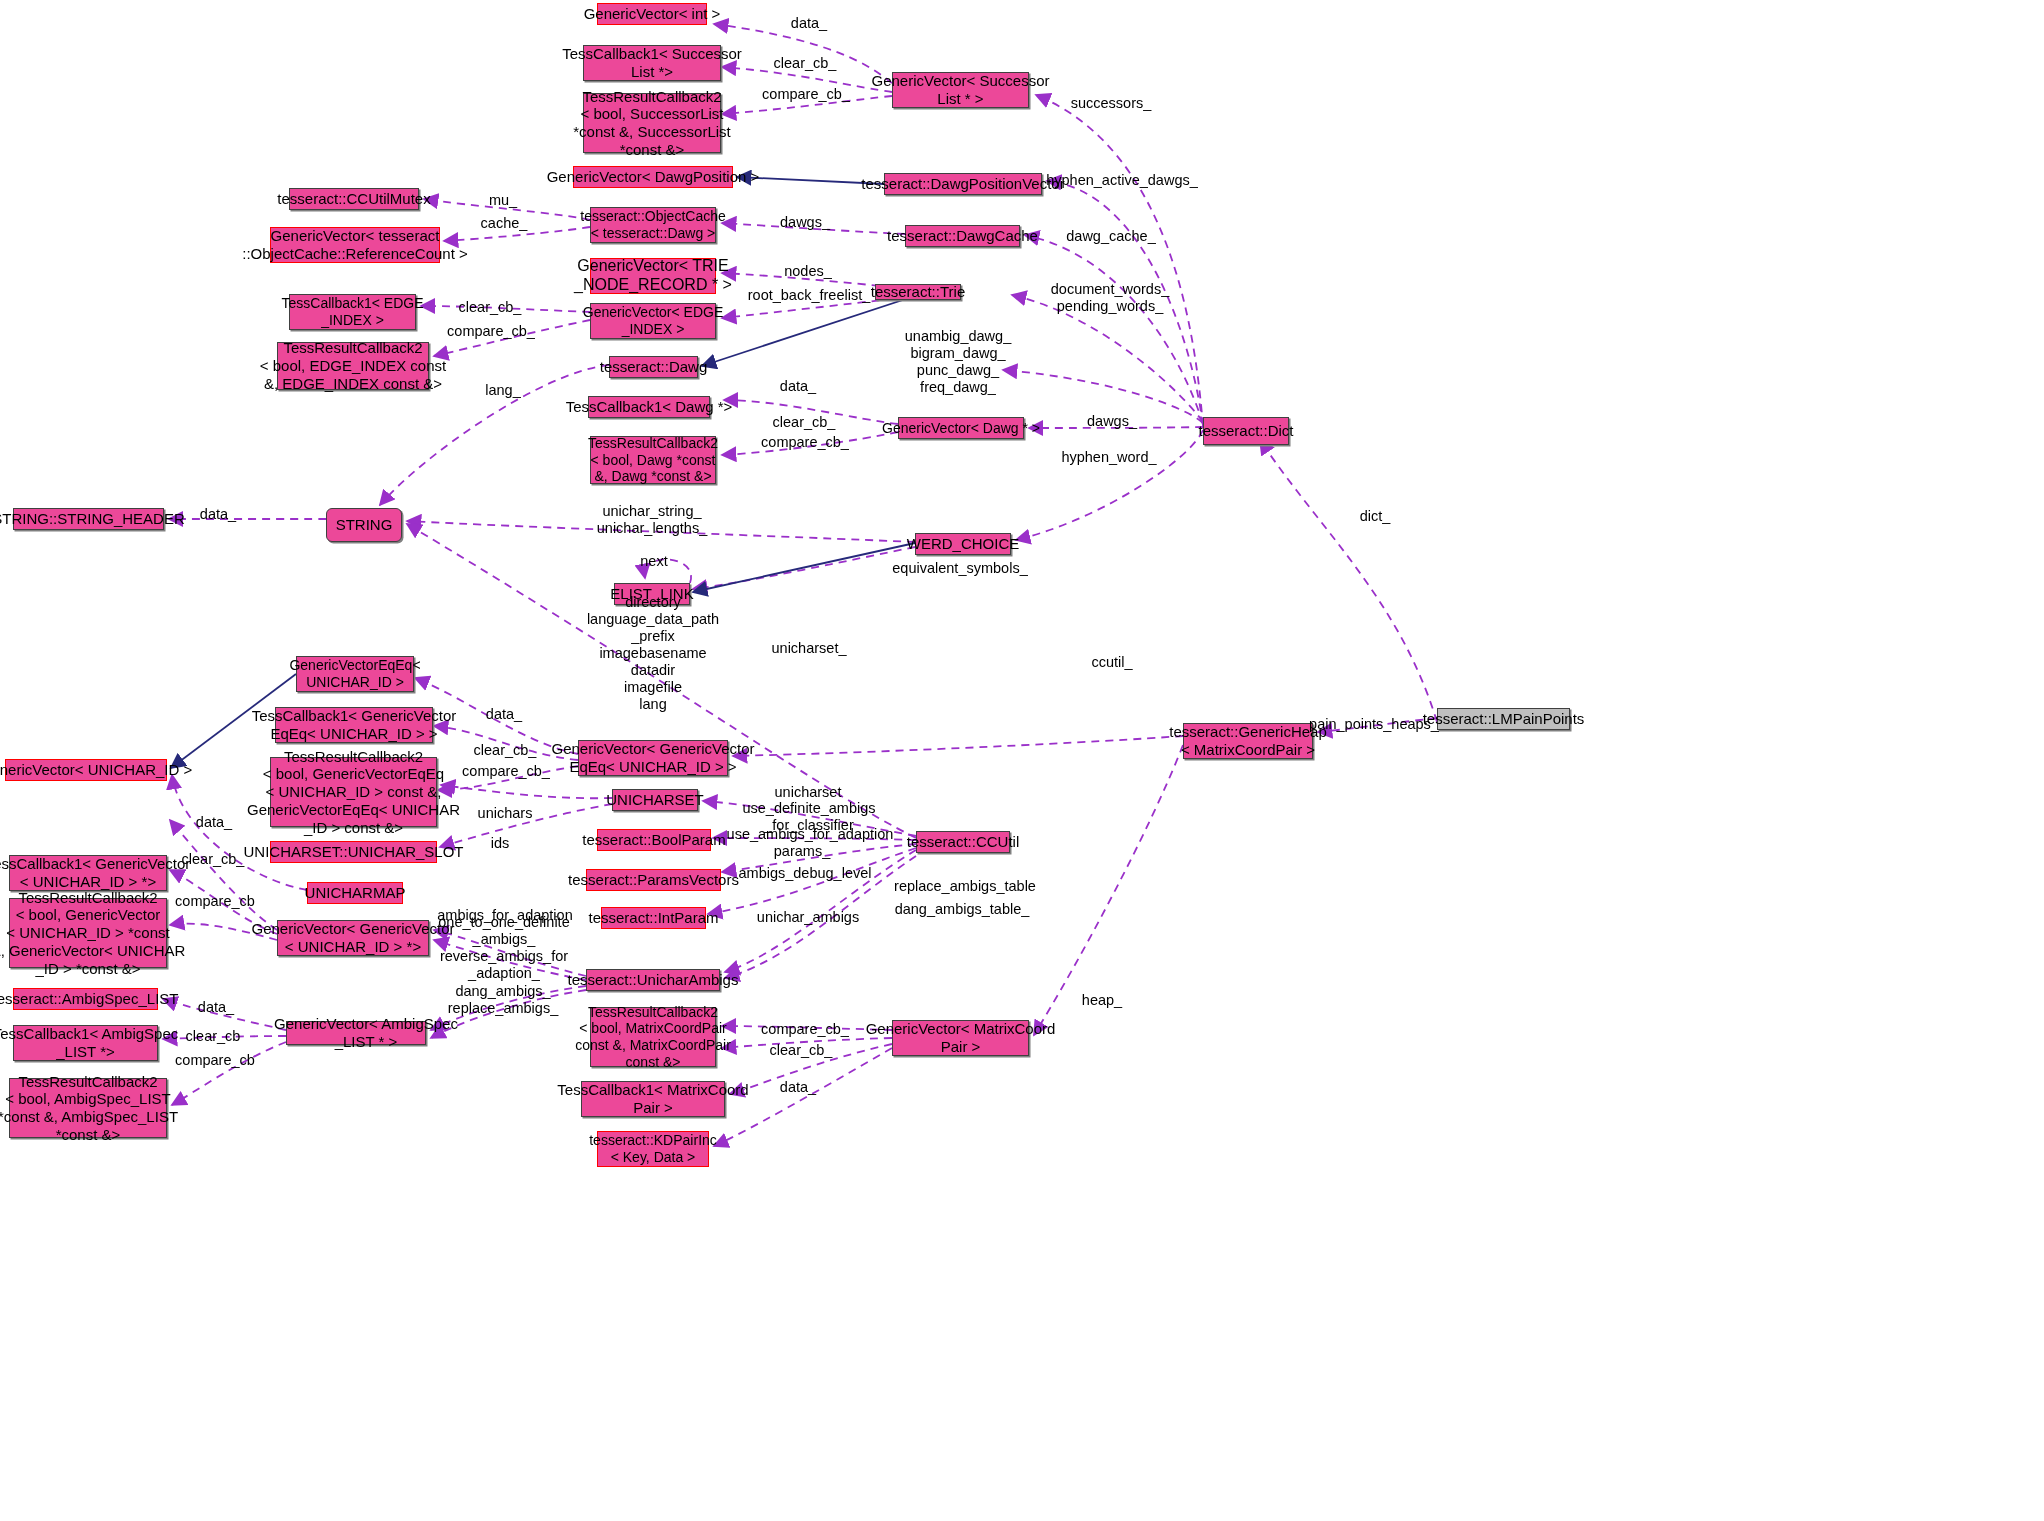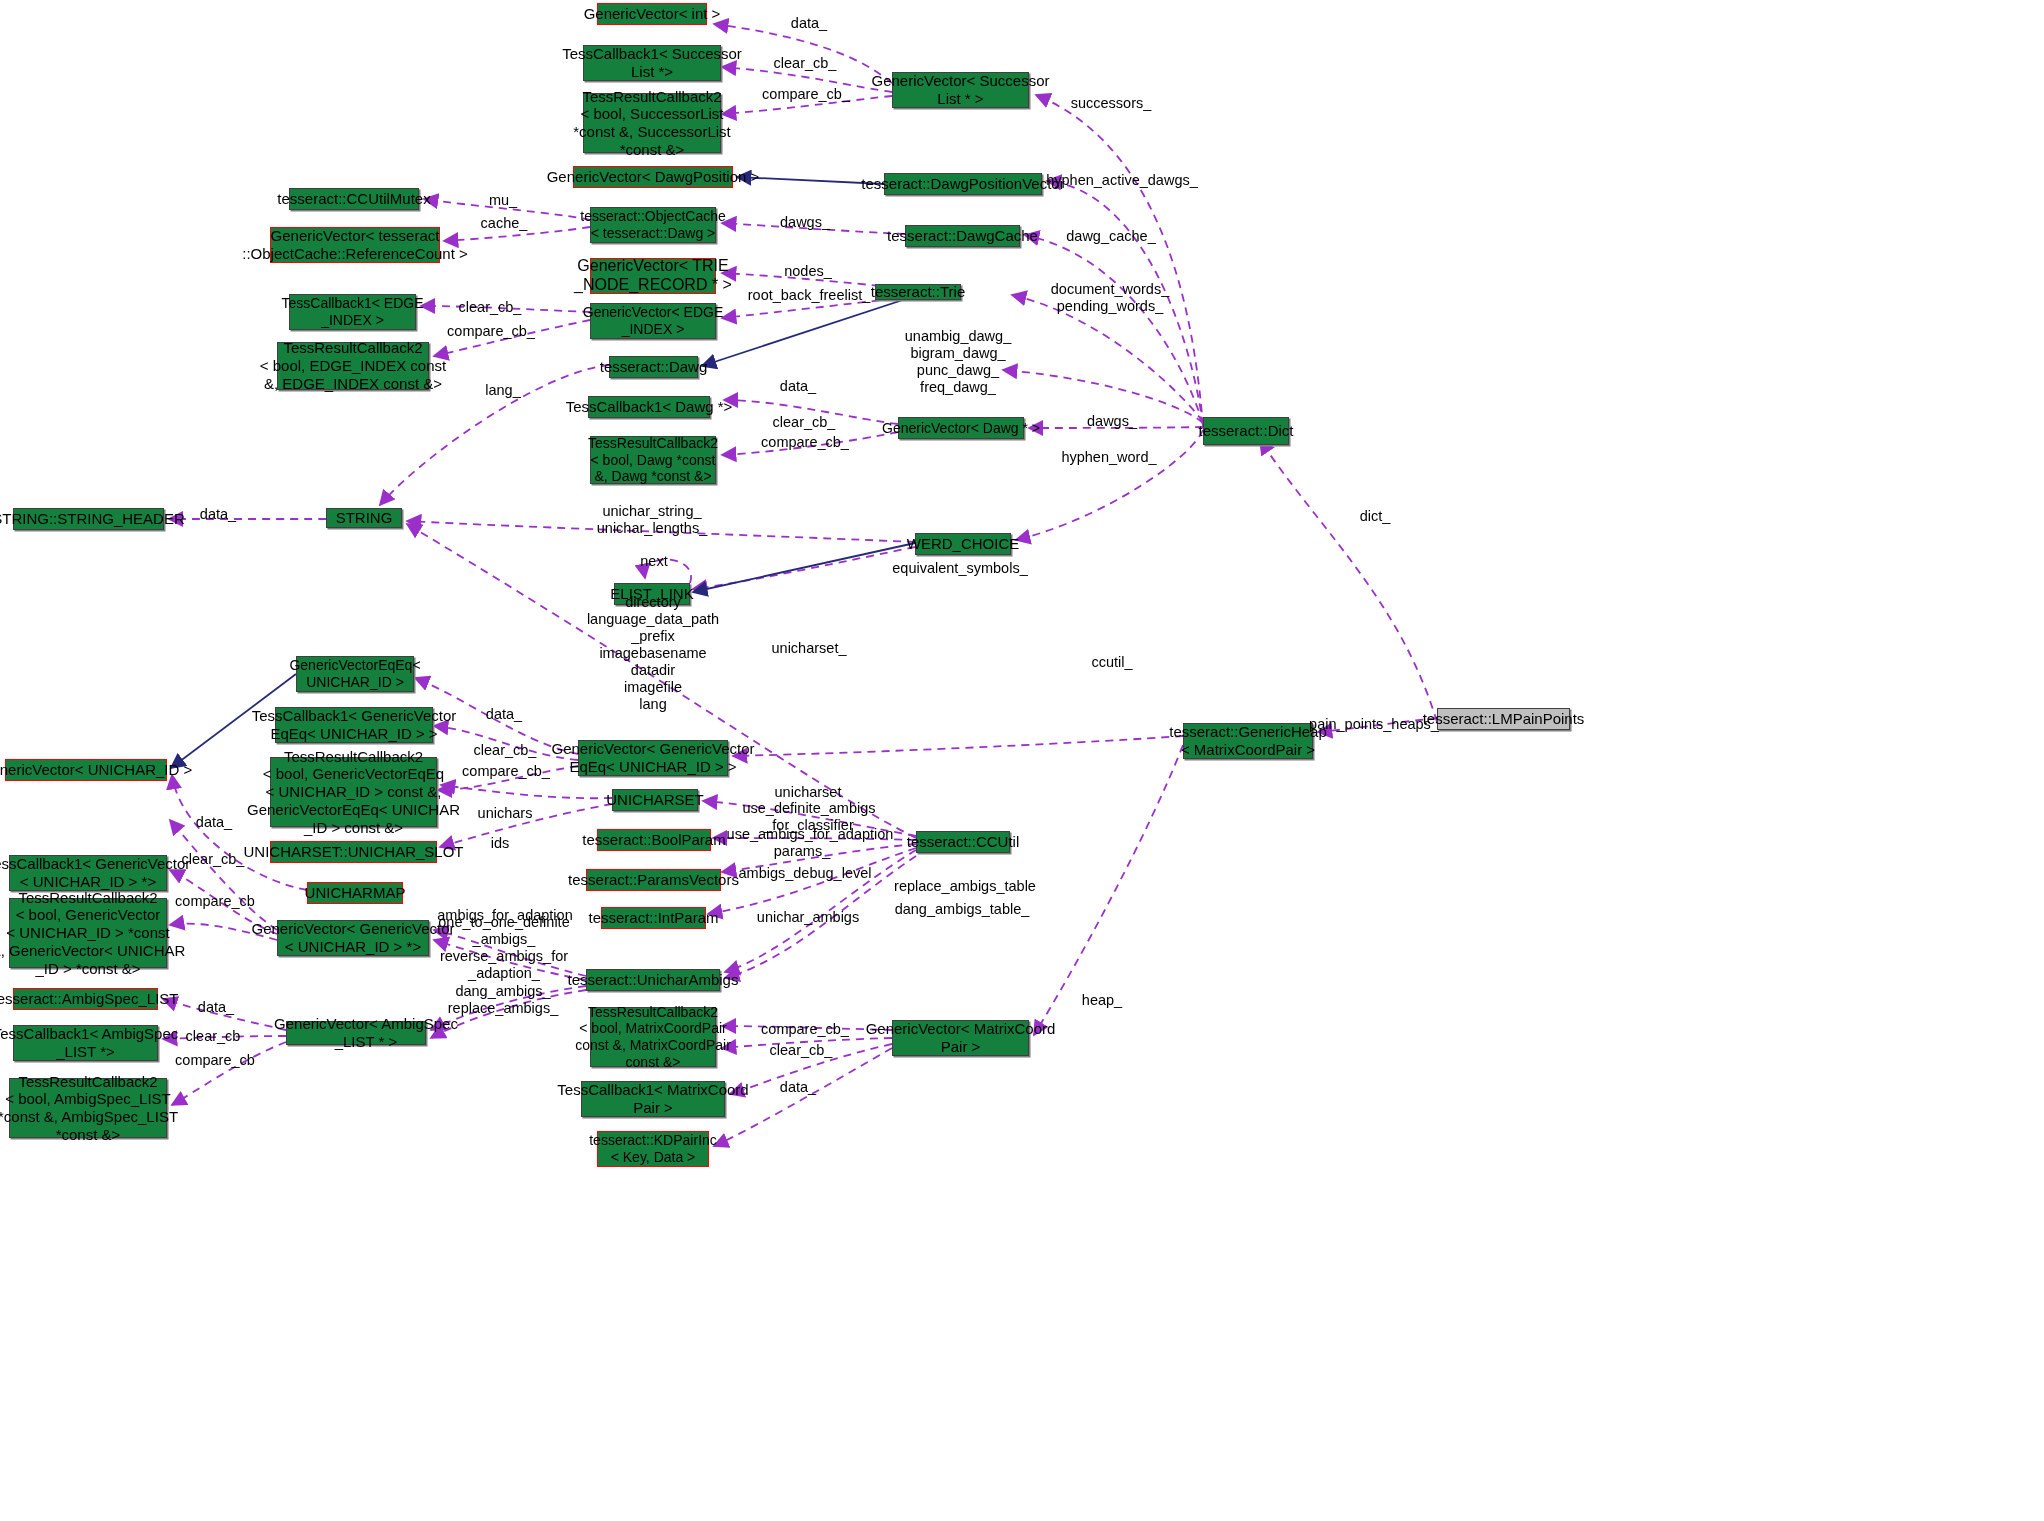--- a/index.html
+++ b/index.html
@@ -1,19 +1,19 @@
 <!DOCTYPE html>
 <html><head>
 <meta charset="utf-8">
 <style>
   html,body{margin:0;padding:0;background:#ffffff;}
   #canvas{position:relative;width:2044px;height:1521px;background:#fff;
     font-family:"Liberation Sans", sans-serif;overflow:hidden;}
   #edges{position:absolute;left:0;top:0;width:2044px;height:1521px;}
-  .node{position:absolute;box-sizing:border-box;background:#15803d;
+  .node{position:absolute;box-sizing:border-box;background:#ec4899;
     display:flex;align-items:center;justify-content:center;text-align:center;
     font-family:"Liberation Sans", sans-serif;font-size:15px;color:#000;
     line-height:1.18;padding:2px 4px;white-space:pre;}
   .node.dark{border:1.5px solid #404040;box-shadow:1.5px 1.5px 0 0 #808080;}
   .node.red{border:1.5px solid #ff0000;}
   .node.focus{border:1.5px solid #404040;background:#bfbfbf;
     box-shadow:1.5px 1.5px 0 0 #808080;}
   .edgelabel{position:absolute;font-family:"Liberation Sans", sans-serif;
     font-size:14.5px;color:#000;white-space:pre;text-align:center;line-height:1.17;
     transform:translate(-50%,-50%);}
@@ -124,21 +124,21 @@
 &lt; bool, EDGE_INDEX const
 &amp;, EDGE_INDEX const &amp;&gt;</div>
       <div class="node dark" style="left: 609px; top: 356px; width: 89px; height: 22px;">tesseract::Dawg</div>
       <div class="node dark" style="left: 588px; top: 396px; width: 122px; height: 22px;">TessCallback1&lt; Dawg *&gt;</div>
       <div class="node dark" style="left: 590px; top: 436px; width: 126px; height: 48px; font-size: 14px;">TessResultCallback2
 &lt; bool, Dawg *const
 &amp;, Dawg *const &amp;&gt;</div>
       <div class="node dark" style="left: 898px; top: 417px; width: 126px; height: 22px; font-size: 14px;">GenericVector&lt; Dawg * &gt;</div>
       <div class="node dark" style="left: 1203px; top: 417px; width: 86px; height: 28px;">tesseract::Dict</div>
       <div class="node dark" style="left: 13px; top: 508px; width: 151px; height: 22px;">STRING::STRING_HEADER</div>
-      <div class="node dark" style="left: 326px; top: 508px; width: 76px; height: 20px;">STRING</div>
+      <div class="node dark" style="left: 326px; top: 508px; width: 76px; height: 34px; border-radius: 6px;">STRING</div>
       <div class="node dark" style="left: 915px; top: 533px; width: 96px; height: 22px;">WERD_CHOICE</div>
       <div class="node dark" style="left: 614px; top: 583px; width: 76px; height: 22px;">ELIST_LINK</div>
       <div class="node dark" style="left: 296px; top: 656px; width: 118px; height: 36px; font-size: 14px;">GenericVectorEqEq&lt;
 UNICHAR_ID &gt;</div>
       <div class="node dark" style="left: 275px; top: 707px; width: 158px; height: 36px;">TessCallback1&lt; GenericVector
 EqEq&lt; UNICHAR_ID &gt; &gt;</div>
       <div class="node dark" style="left: 578px; top: 740px; width: 150px; height: 36px;">GenericVector&lt; GenericVector
 EqEq&lt; UNICHAR_ID &gt; &gt;</div>
       <div class="node dark" style="left: 1183px; top: 723px; width: 130px; height: 36px;">tesseract::GenericHeap
 &lt; MatrixCoordPair &gt;</div>

